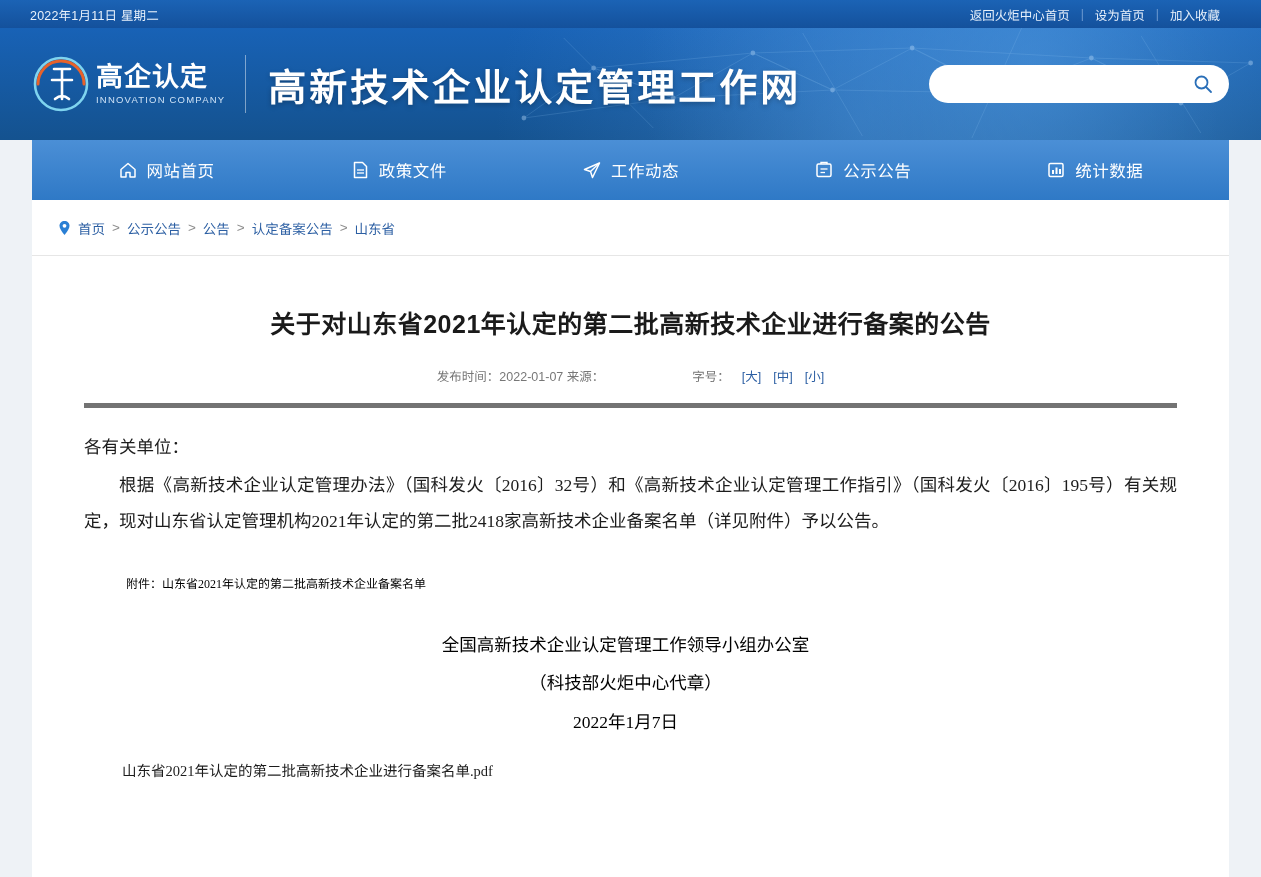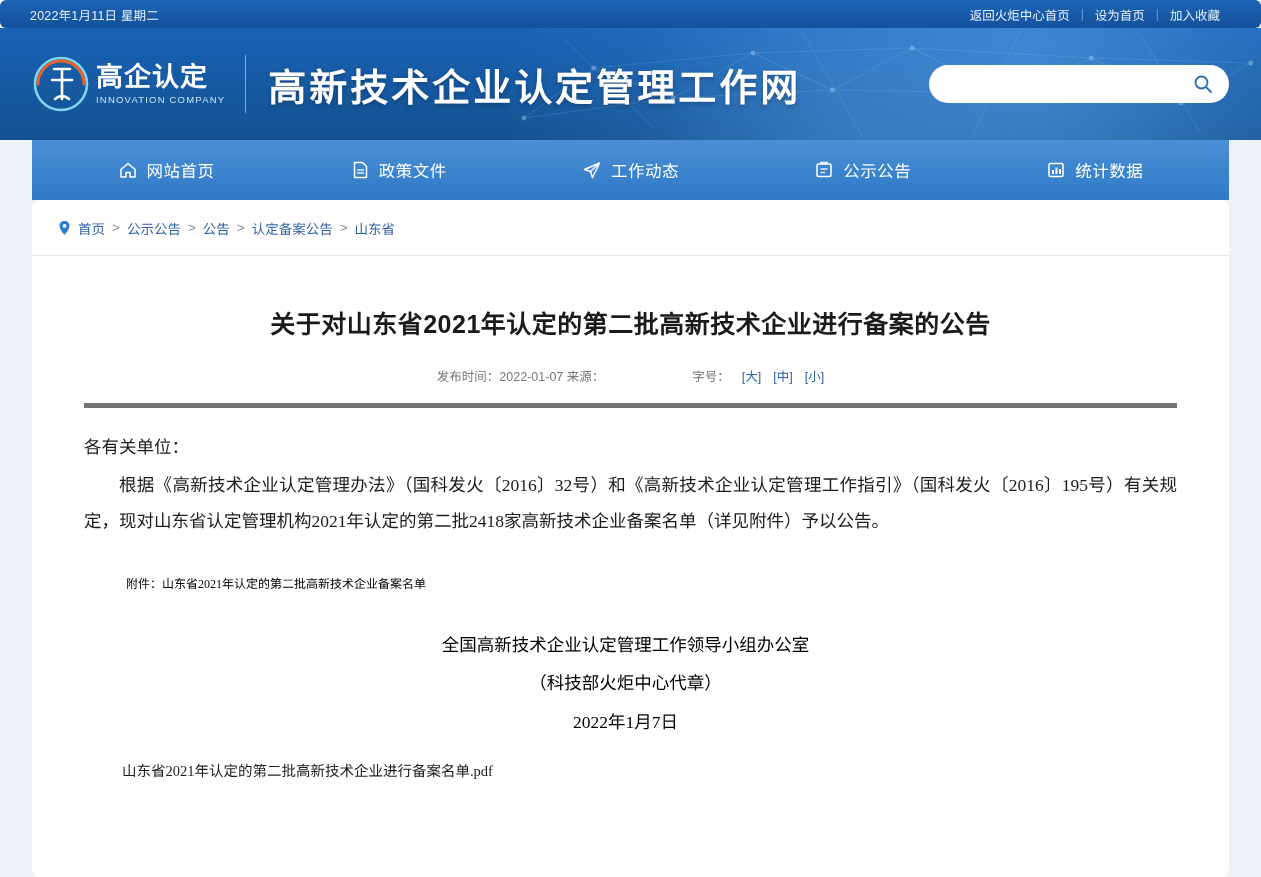--- a/index.html
+++ b/index.html
@@ -15,21 +15,20 @@
   .topbar {
     height: 28px;
     background: #1a5fb0;
     background: linear-gradient(180deg,#1b63b5 0%,#14519c 100%);
     color: #dce9f7;
     font-size: 12.5px;
     display: flex;
     align-items: center;
     justify-content: space-between;
     padding: 8px 30px;
-    border-radius: 6px;
   }
   .topbar .date { color: #e8f1fb; letter-spacing: .2px; }
   .topbar .links { display: flex; align-items: center; gap: 0; }
   .topbar .links a {
     color: #e8f1fb; text-decoration: none; font-size: 12.5px;
     padding: 0 11px;
   }
   .topbar .links .sep { color: #6e9bd0; font-size: 12px; }
 
   
@@ -121,21 +120,20 @@
     letter-spacing: .5px;
   }
   .nav-icon { width: 20px; height: 20px; display: block; }
 
   
   .page-bg { background: #eef2f6; padding: 0 32px 0; height: calc(877px - 28px - 112px - 60px); }
   .content-card {
     background: #fff;
     min-height: 100%;
     padding: 0 0 20px;
-    border-radius: 8px;
   }
   .breadcrumb {
     height: 56px;
     display: flex; align-items: center;
     padding: 0 26px;
     border-bottom: 1px solid #e6e6e6;
     font-size: 13.5px;
     color: #2a5fa0;
   }
   .breadcrumb .pin { margin-right: 7px; display: flex; }

